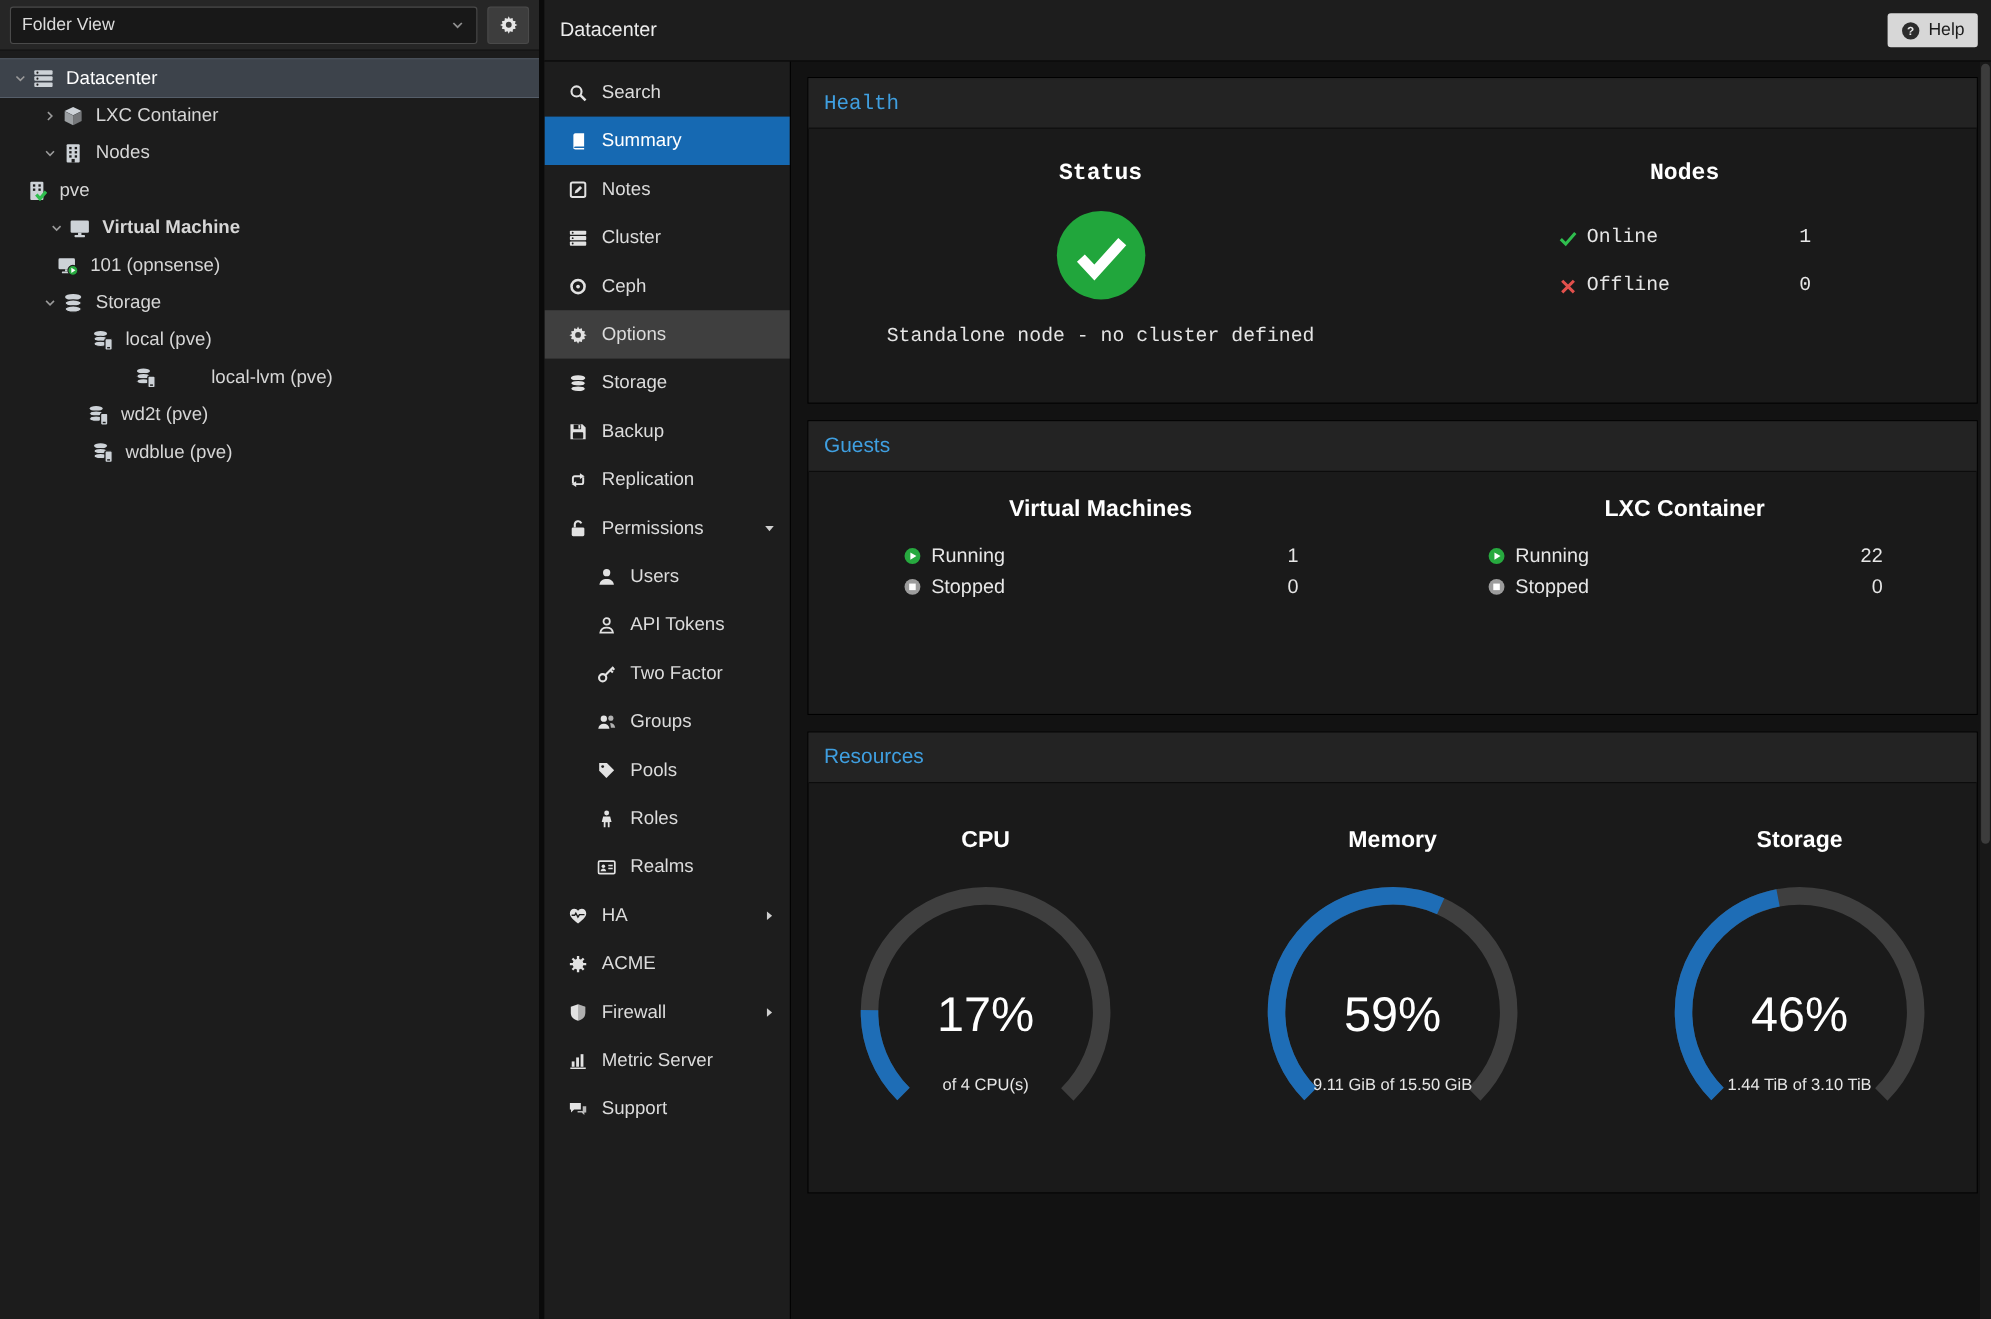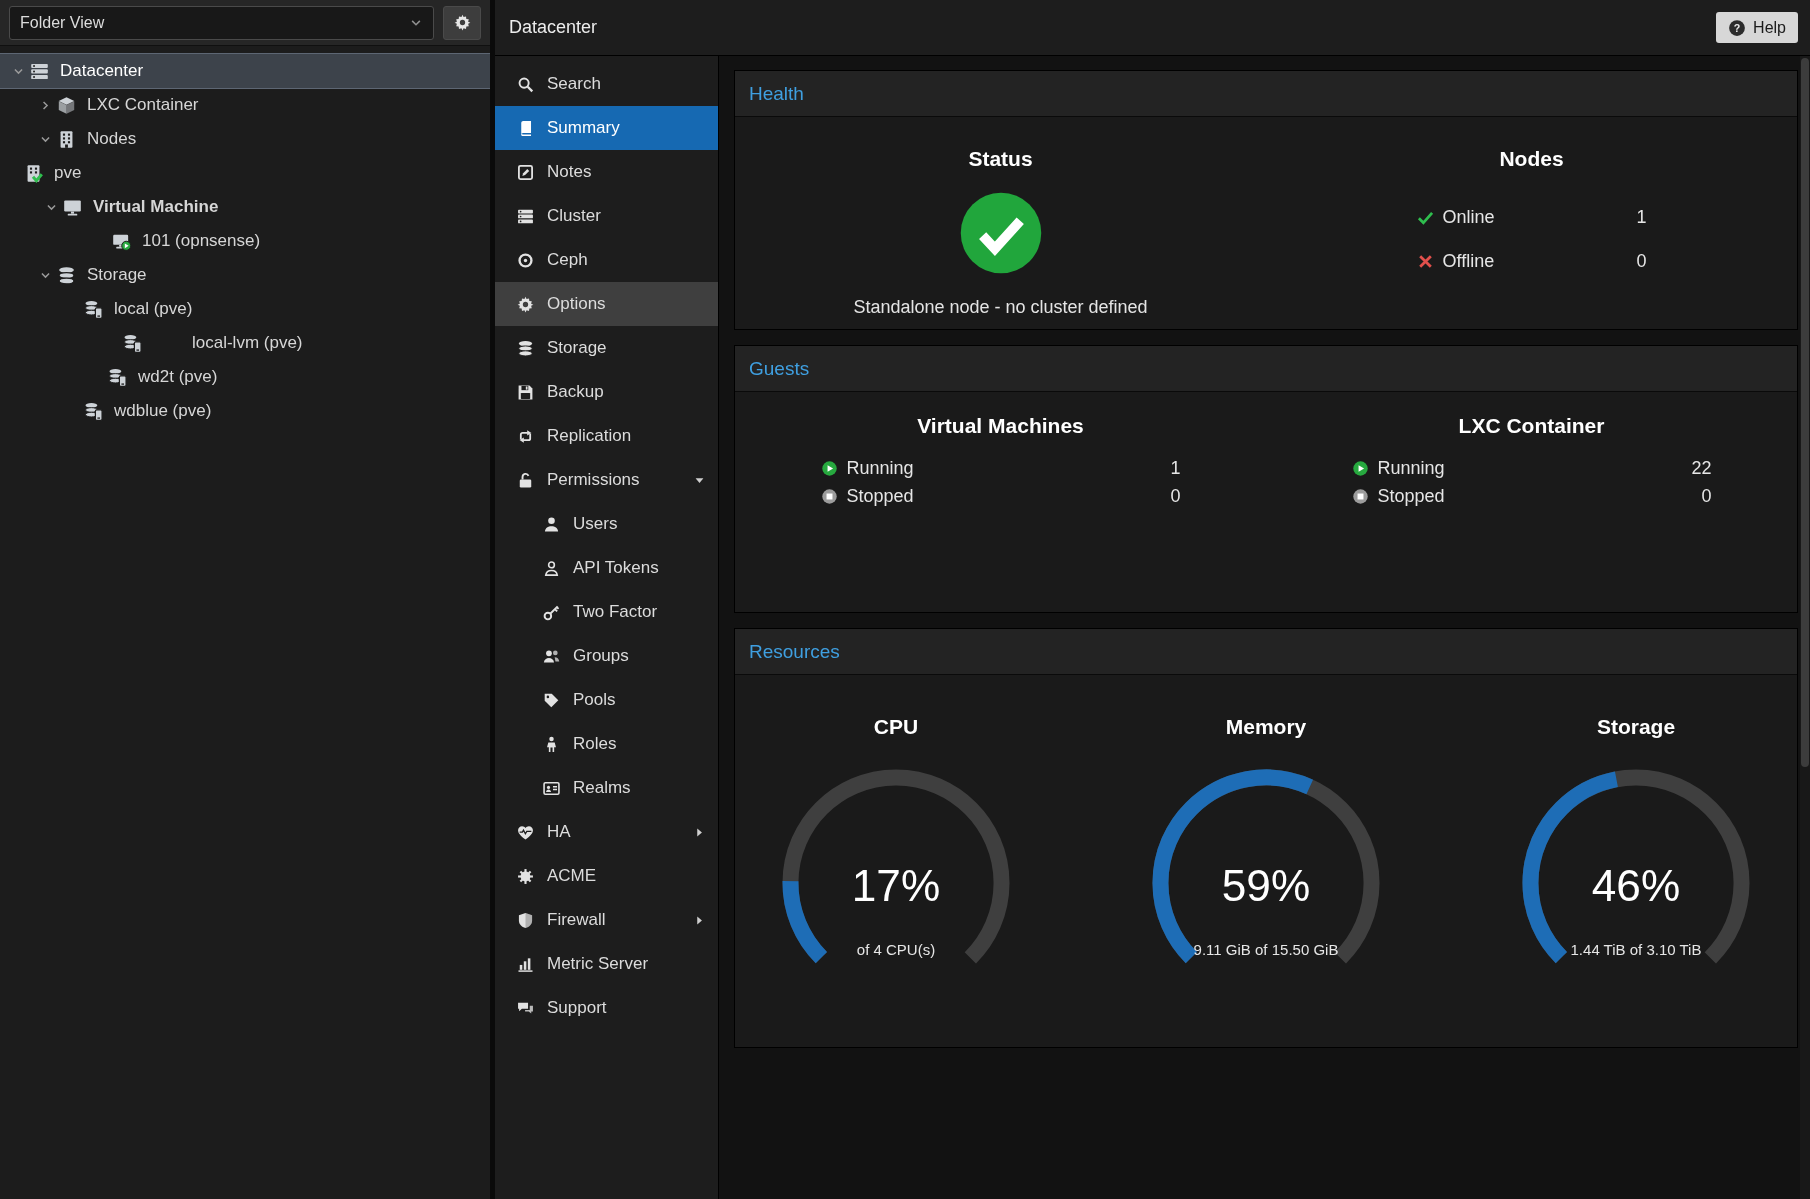--- a/index.html
+++ b/index.html
@@ -49,21 +49,21 @@
   .menu-item.selected .micon { color:#fff; }
   .menu-item.highlighted { background:#3f3f3f; }
   .menu-caret { margin-left:auto; width:13px; height:13px; color:#cfcfcf; flex:none; }
   .menu-caret svg { width:13px; height:13px; display:block; }
   .mlabel { white-space:nowrap; }
 
   
   .content { flex:1; min-width:0; background:#121212; padding:14px 12px 0 15px; overflow:hidden; position:relative; }
   .panel { background:#1a1a1a; border:1px solid #000; margin-bottom:15px; }
   .panel-header { height:46px; display:flex; align-items:center; padding:0 14px; font-size:19px; color:#3f9fe0; background:#232323; border-bottom:1px solid #0a0a0a; }
-  .panel.health { height:260px; }
+  .panel.health { height:297px;font-family:Liberation Mono, monospace; }
   .panel.guests { height:268px; }
   .panel.resources { height:420px; }
 
   .health-body { display:flex; padding-top:30px; }
   .hcol, .gcol, .gauge-col { flex:1; text-align:center; min-width:0; }
   .col-title { font-size:21px; font-weight:bold; color:#fff; }
   .status-circle { width:84px; height:84px; margin:20px auto 0; }
   .status-circle svg { width:84px; height:84px; display:block; }
   .status-msg { margin-top:22px; font-size:18px; color:#e4e4e4; }
 
@@ -186,21 +186,21 @@
           </span>
           <span class="ticon">
             <svg viewBox="0 0 16 16" width="100%" height="100%" xmlns="http://www.w3.org/2000/svg">
               <rect x="1" y="2" width="14" height="9.4" rx="1" fill="currentColor"></rect>
               <rect x="6.7" y="11.4" width="2.6" height="1.8" fill="currentColor"></rect>
               <rect x="4" y="13.2" width="8" height="1.6" rx=".5" fill="currentColor"></rect>
             </svg>
           </span>
           <span class="tlabel">Virtual Machine</span>
         </div>
-        <div class="tree-row" style="padding-left: 88px;">
+        <div class="tree-row" style="padding-left: 28px;">
           <span class="tw"></span>
           <span class="ticon">
             <svg viewBox="0 0 16 16" width="100%" height="100%" xmlns="http://www.w3.org/2000/svg">
               <rect x="1" y="2.4" width="12.6" height="8.4" rx="1" fill="currentColor"></rect>
               <rect x="6" y="10.8" width="2.4" height="1.6" fill="currentColor"></rect>
               <rect x="3.6" y="12.4" width="7.2" height="1.5" rx=".5" fill="currentColor"></rect>
               <circle cx="12" cy="11.6" r="3.8" fill="#27a93f" stroke="#1c1c1c" stroke-width=".8"></circle>
               <path d="M10.8 9.6v4l3.2-2z" fill="#fff"></path>
             </svg>
           </span>
@@ -244,21 +244,21 @@
                 <ellipse cx="8" cy="3.6" rx="6.4" ry="2.5" fill="currentColor"></ellipse>
                 <ellipse cx="8" cy="8.6" rx="6.4" ry="2.5" fill="currentColor" stroke="#1c1c1c" stroke-width="1"></ellipse>
                 <ellipse cx="8" cy="13.6" rx="6.4" ry="2.5" fill="currentColor" stroke="#1c1c1c" stroke-width="1"></ellipse>
               </g>
               <rect x="9.6" y="6.6" width="5.6" height="8.9" rx="1.1" fill="currentColor" stroke="#1c1c1c" stroke-width="1"></rect>
               <rect x="11.3" y="13" width="2.2" height="1.1" fill="#1c1c1c"></rect>
             </svg>
           </span>
           <span class="tlabel">local-lvm (pve)</span>
         </div>
-        <div class="tree-row" style="padding-left: 84px;">
+        <div class="tree-row" style="padding-left: 56px;">
           <span class="tw"></span>
           <span class="ticon">
             <svg viewBox="0 0 16 16" width="100%" height="100%" xmlns="http://www.w3.org/2000/svg">
               <g transform="scale(.78)">
                 <ellipse cx="8" cy="3.6" rx="6.4" ry="2.5" fill="currentColor"></ellipse>
                 <ellipse cx="8" cy="8.6" rx="6.4" ry="2.5" fill="currentColor" stroke="#1c1c1c" stroke-width="1"></ellipse>
                 <ellipse cx="8" cy="13.6" rx="6.4" ry="2.5" fill="currentColor" stroke="#1c1c1c" stroke-width="1"></ellipse>
               </g>
               <rect x="9.6" y="6.6" width="5.6" height="8.9" rx="1.1" fill="currentColor" stroke="#1c1c1c" stroke-width="1"></rect>
               <rect x="11.3" y="13" width="2.2" height="1.1" fill="#1c1c1c"></rect>

